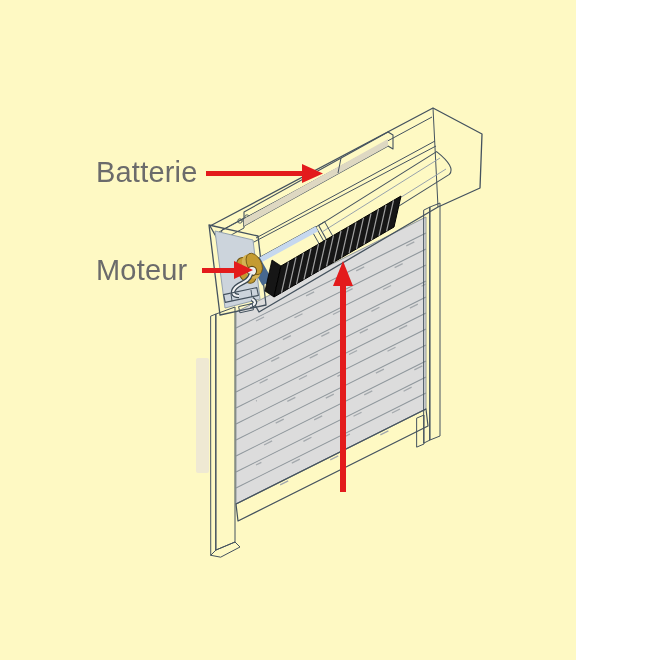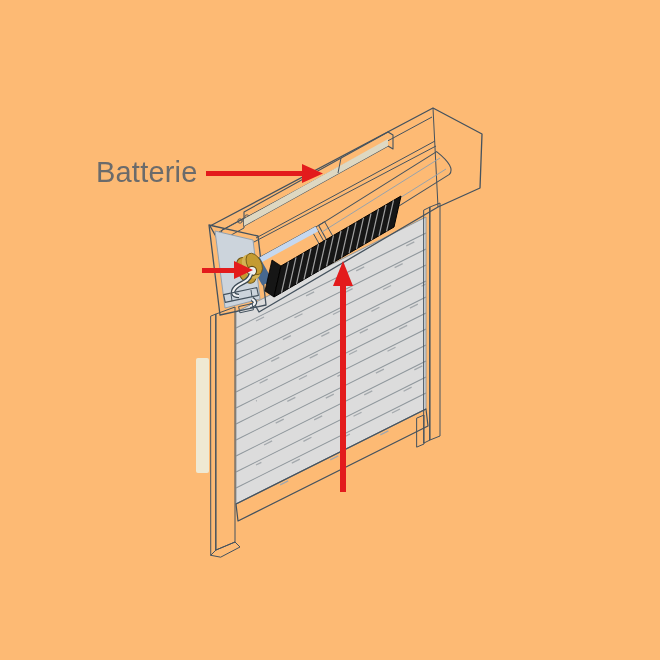--- a/index.html
+++ b/index.html
@@ -1,17 +1,17 @@
 <!DOCTYPE html>
 <html><head>
 <meta charset="utf-8">
 <style>
   html,body{margin:0;padding:0;background:#ffffff;}
   .stage{
-    position:relative;width:660px;height:660px;background:#fdba74;
+    position:relative;width:576px;height:660px;background:#fef9c3;
     font-family:"Liberation Sans", sans-serif;overflow:hidden;
   }
   .stage svg{position:absolute;left:0;top:0;}
   .label{
     position:absolute;color:#6b6b6b;font-size:29px;line-height:35px;
     white-space:nowrap;letter-spacing:0.2px;
   }
   .lbl-battery{left:96px;top:155px;}
   .lbl-motor{left:96px;top:253px;}
   .lbl-panel{left:339px;top:497px;}
@@ -152,13 +152,14 @@
     </g>
 
     <g fill="#e31b1c">
       <polygon points="206,171 302,171 302,164 323,173.5 302,183 302,176 206,176"></polygon>
       <polygon points="202,268 234,268 234,261 253,270 234,279 234,273 202,273"></polygon>
       <polygon points="340,492 340,286 333,286 343,261 353,286 346,286 346,492"></polygon>
     </g>
   </svg>
 
   <div class="label lbl-battery">Batterie</div>
+  <div class="label lbl-motor">Moteur</div>
 </div>
 
 </body></html>

